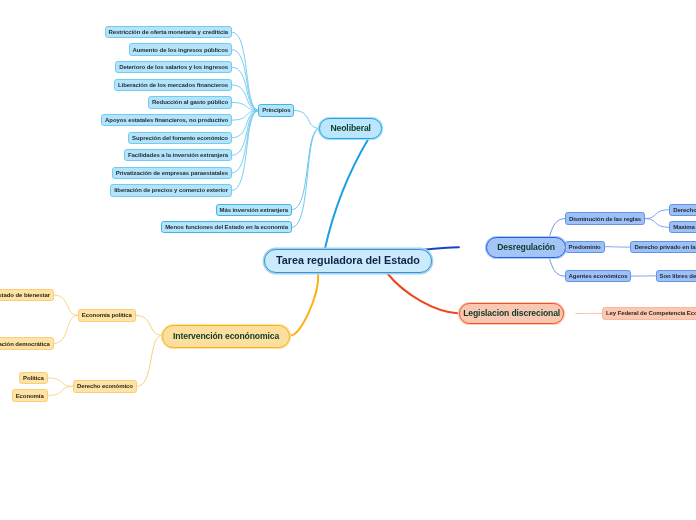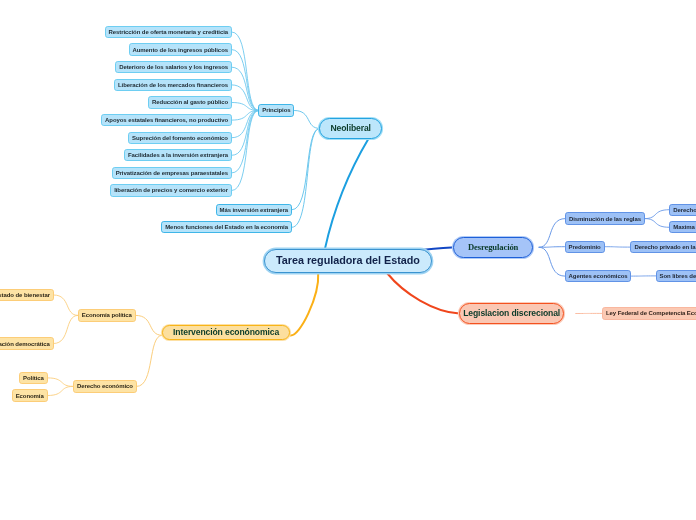--- a/index.html
+++ b/index.html
@@ -102,21 +102,21 @@
       </div>
       <div class="node leaf-cyan leafsz" style="left: 110.2px; top: 184.3px; width: 121.8px; height: 12.4px;">
         <span>liberación de precios y comercio exterior</span>
       </div>
       <div class="node mid-cyan leafsz" style="left: 215.5px; top: 203.6px; width: 76.5px; height: 12.3px;">
         <span>Más inversión extranjera</span>
       </div>
       <div class="node mid-cyan leafsz" style="left: 161.2px; top: 221.2px; width: 130.8px; height: 12.3px;">
         <span>Menos funciones del Estado en la economía</span>
       </div>
-      <div class="node main-blue mainsz" style="left: 453px; top: 237px; width: 80.2px; height: 20.6px; font-family: Liberation Serif, serif;">
+      <div class="node main-blue mainsz" style="left: 486px; top: 237px; width: 80.2px; height: 20.6px;">
         <span>Desregulación</span>
       </div>
       <div class="node leaf-blue leafsz" style="left: 564.9px; top: 212.4px; width: 80px; height: 12.4px;">
         <span>Disminución de las reglas</span>
       </div>
       <div class="node leaf-blue leafsz" style="left: 669.3px; top: 203.5px; width: 83.7px; height: 12.3px;">
         <span>Derecho de la competencia</span>
       </div>
       <div class="node leaf-blue leafsz" style="left: 669.3px; top: 221.2px; width: 66.9px; height: 12.3px;">
         <span>Maxima competencia</span>
@@ -126,21 +126,21 @@
       </div>
       <div class="node leaf-blue leafsz" style="left: 630.4px; top: 240.9px; width: 98px; height: 12.3px;">
         <span>Derecho privado en la economia</span>
       </div>
       <div class="node leaf-blue leafsz" style="left: 564.6px; top: 270px; width: 66.9px; height: 12.3px;">
         <span>Agentes económicos</span>
       </div>
       <div class="node leaf-blue leafsz" style="left: 655.6px; top: 269.8px; width: 71.5px; height: 12.3px;">
         <span>Son libres de contratar</span>
       </div>
-      <div class="node main-orange mainsz" style="left: 161.9px; top: 325px; width: 128.4px; height: 15px;">
+      <div class="node main-orange mainsz" style="left: 161.9px; top: 325px; width: 128.4px; height: 23px;">
         <span>Intervención econónomica</span>
       </div>
       <div class="node leaf-orange leafsz" style="left: 77.8px; top: 309.2px; width: 58px; height: 12.4px;">
         <span>Economía política</span>
       </div>
       <div class="node leaf-orange leafsz" style="left: -9.6px; top: 288.9px; width: 63.5px; height: 12.3px;">
         <span>Estado de bienestar</span>
       </div>
       <div class="node leaf-orange leafsz" style="left: -21.1px; top: 337.4px; width: 74.9px; height: 12.3px;">
         <span>Planeación democrática</span>

